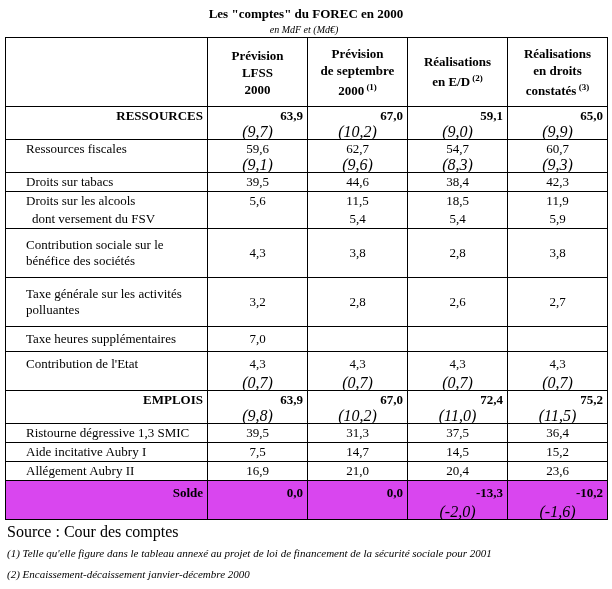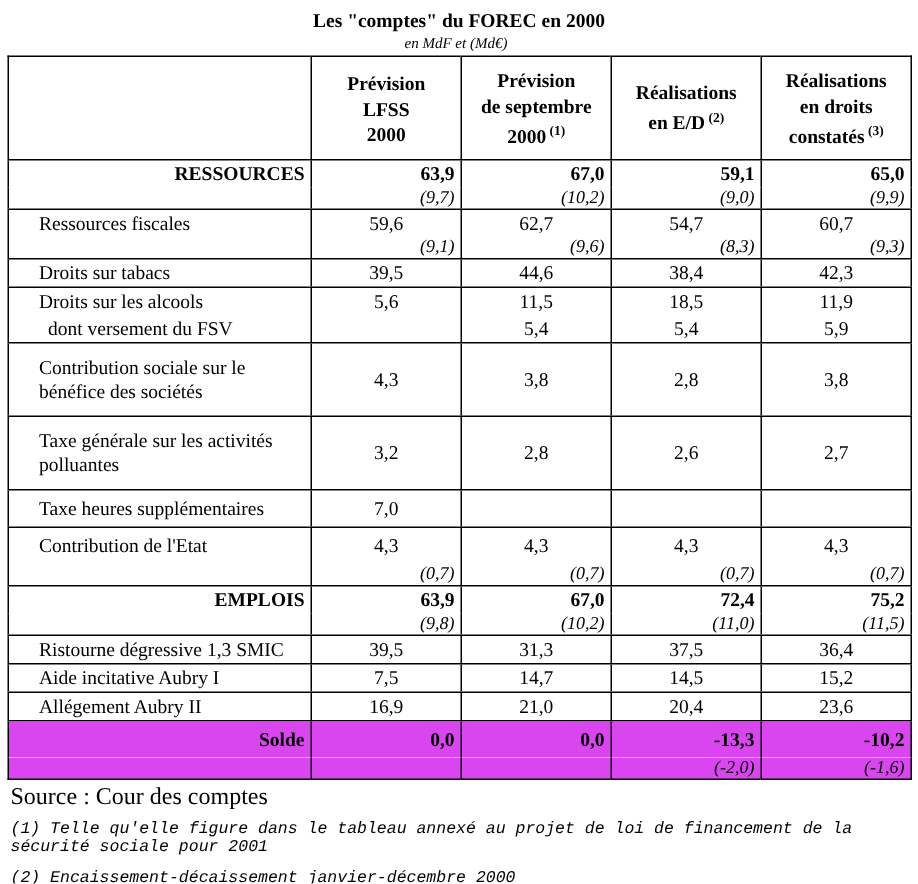--- a/index.html
+++ b/index.html
@@ -50,39 +50,38 @@
     text-align: center;
     font-size: 13px;
     height: 66px;
     line-height: 17px;
   }
   thead th sup { font-size: 9px; }
   td.label { text-align: left; }
   td.val { text-align: center; }
   tr.bb td { border-bottom: 1px solid #000; }
   tr.bold td { font-weight: bold; text-align: right; }
-  tr.euro td { font-style: italic; font-size: 12px; line-height: 13px; padding-top: 0; text-align: right; }
+  tr.euro td { font-style: italic; font-size: 16px; line-height: 13px; padding-top: 0; }
   tr.green td { background: #d946ef; }
   tr td.ind1 { padding-left: 20px; margin-top: 18px; }
   tr td.ind2 { padding-left: 26px; }
   tr.tall td { padding-top: 8px; padding-bottom: 8px; }
   tr.mid td { padding-top: 4px; padding-bottom: 4px; }
   .source {
     font-size: 16px;
     margin: 3px 0 6px 2px;
   }
   .footnotes {
     font-style: italic;
     font-size: 11px;
     margin-left: 2px;
   }
   .footnotes .fn {
     margin-bottom: 9px;
     line-height: 12px;
-    font-family: Liberation Mono, monospace;
   }
 </style>
 </head>
 <body>
 
 <div class="page">
 
   <div class="title">Les "comptes" du FOREC en 2000</div>
 
   <div class="unit-note">en MdF et (Md€)</div>

